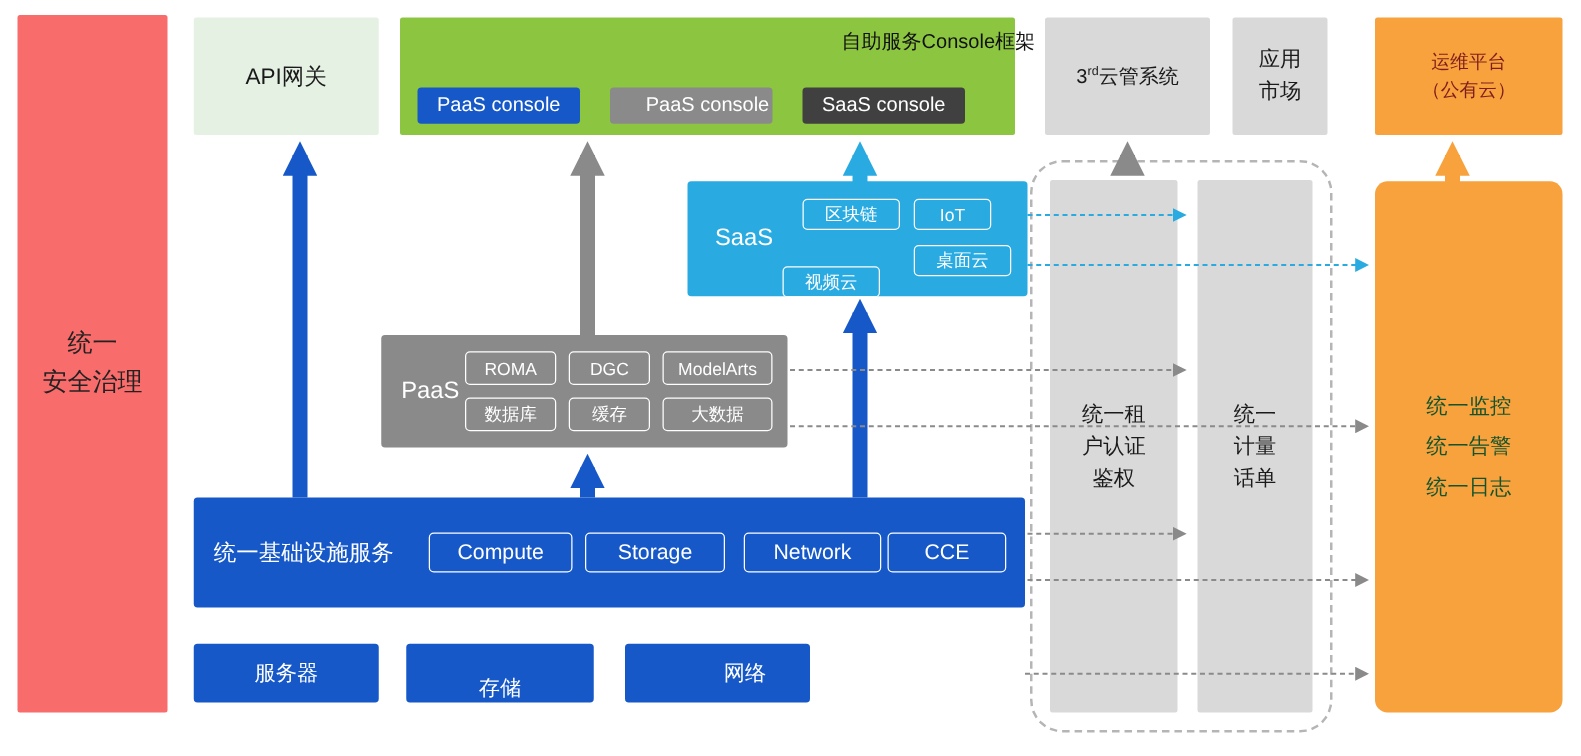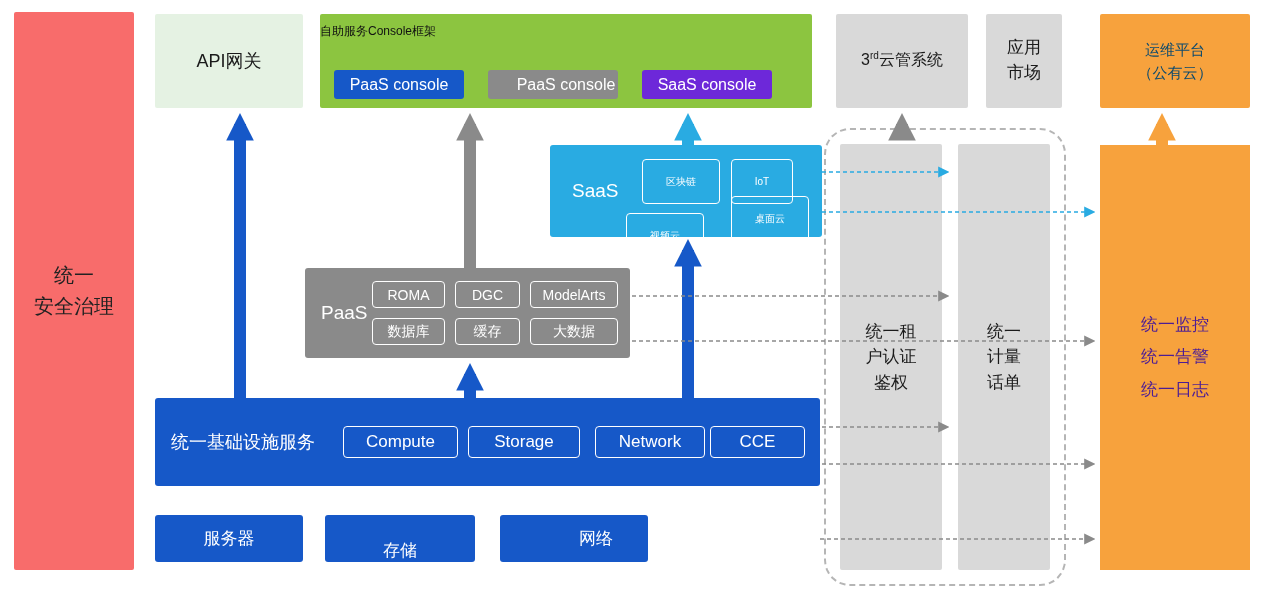--- a/index.html
+++ b/index.html
@@ -12,41 +12,41 @@
   .chip { position:absolute; display:flex; align-items:center; justify-content:center; color:#fff; border-radius:4px; }
   .outline { border:1.5px solid #fff; }
   .layer-label { position:absolute; top:0; height:100%; display:flex; align-items:center; font-size:19px; color:#fff; }
 
   
   .security { left:14px; top:12px; width:120px; height:558px; background:#F86C6B; font-size:20px; line-height:1.55; color:#222; border-radius:2px; }
 
   
   .api { left:155px; top:14px; width:148px; height:94px; background:#E5F2E3; font-size:18px; border-radius:2px; }
   .frame { left:320px; top:14px; width:492px; height:94px; background:#8CC540; border-radius:2px; }
-  .frame-title { position:absolute; top:9px; left:0; width:100%; text-align:left; font-size:12px; color:#111; }
+  .frame-title { position:absolute; top:9px; left:16px; width:100%; text-align:right; font-size:16px; color:#111; }
   .console-chip { top:56px; width:130px; height:29px; font-size:16px; border-radius:3px; }
   .c-iaas { left:14px;  background:#1658C8; }
   .c-paas { left:168px; background:#8A8A8A;padding-left:26px; }
-  .c-saas { left:322px; background:#6d28d9; }
+  .c-saas { left:322px; background:#404040; }
   .third  { left:836px; top:14px; width:132px; height:94px; background:#D9D9D9; font-size:16px; border-radius:2px; }
   .third sup { font-size:10px; }
   .market { left:986px; top:14px; width:76px; height:94px; background:#D9D9D9; font-size:17px; line-height:1.45; border-radius:2px; }
-  .ops    { left:1100px; top:14px; width:150px; height:94px; background:#F7A23D; color:#0c4a6e; font-size:15px; line-height:1.55; border-radius:2px; }
+  .ops    { left:1100px; top:14px; width:150px; height:94px; background:#F7A23D; color:#7f1d1d; font-size:15px; line-height:1.55; border-radius:2px; }
 
   
   .dashed-container { position:absolute; left:824px; top:128px; width:242px; height:458px; border:2px dashed #b5b5b5; border-radius:26px; }
   .graybar { background:#D9D9D9; top:144px; height:426px; font-size:17px; line-height:1.5; border-radius:2px; }
   .auth     { left:840px; width:102px; }
   .metering { left:958px; width:92px; }
-  .monitoring { left:1100px; top:145px; width:150px; height:425px; background:#F7A23D; color:#4c1d95; font-size:17px; line-height:1.9; border-radius:0; }
+  .monitoring { left:1100px; top:145px; width:150px; height:425px; background:#F7A23D; color:#14532d; font-size:17px; line-height:1.9; border-radius:10px; }
 
   
   .saas { left:550px; top:145px; width:272px; height:92px; background:#29ABE2; color:#fff; border-radius:3px; }
   .saas-label { left:22px; }
-  .saas .chip { font-size:10px; height:45px; }
+  .saas .chip { font-size:14px; height:25px; }
   .saas-i0 { left:92px;  top:14px; width:78px; }
   .saas-i1 { left:181px; top:14px; width:62px; }
   .saas-i2 { left:76px;  top:51px; width:78px;margin-top:17px; }
   .saas-i3 { left:181px; top:51px; width:78px; }
 
   
   .paas { left:305px; top:268px; width:325px; height:90px; background:#8A8A8A; color:#fff; border-radius:3px; }
   .paas-label { left:16px; }
   .paas .chip { font-size:14px; height:27px; }
   .paas-i0 { left:67px;  top:13px; width:73px; }

